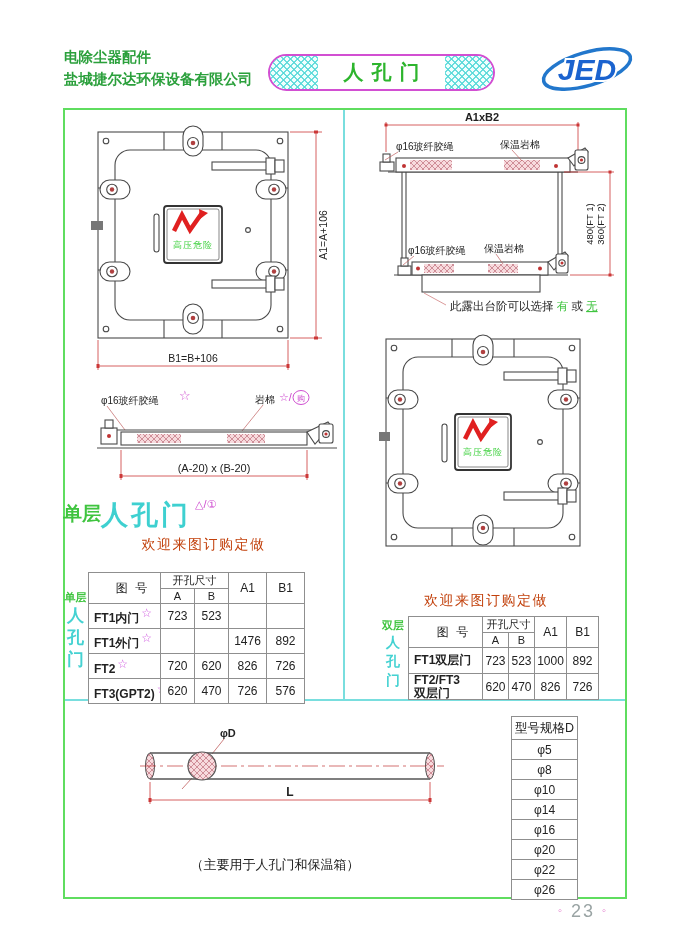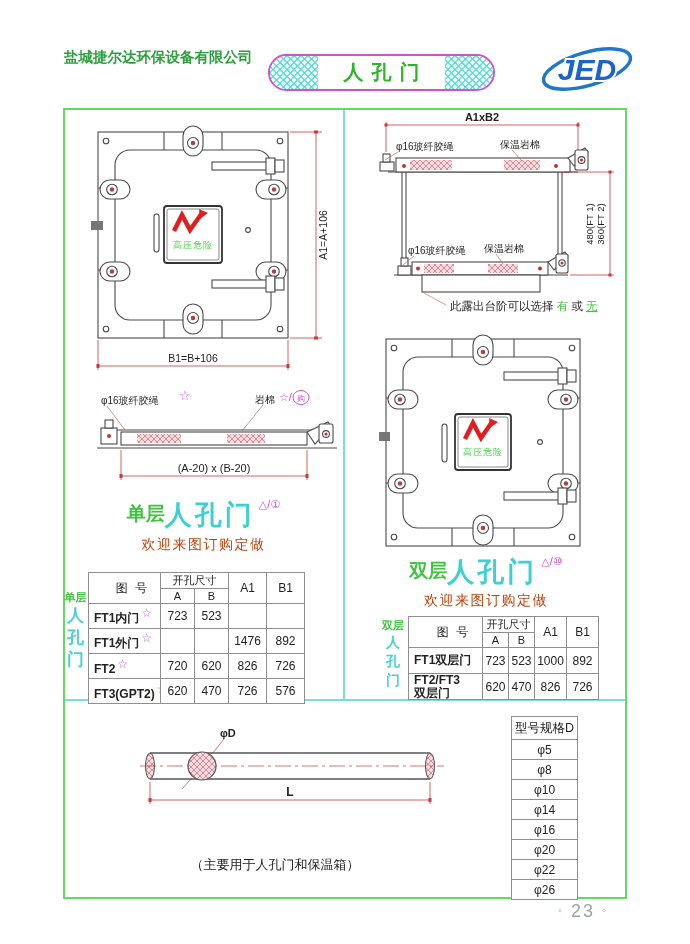--- a/index.html
+++ b/index.html
@@ -15,21 +15,21 @@
   .hatch-cyan{width:48px;height:100%;background-color:#effffe;
       background-image:repeating-linear-gradient(45deg,rgba(84,216,216,.85) 0 1.5px,transparent 1.5px 5px),
                        repeating-linear-gradient(-45deg,rgba(84,216,216,.85) 0 1.5px,transparent 1.5px 5px);}
   .badge-center{flex:1;display:flex;align-items:center;justify-content:center;
       color:#2db52d;font-size:20px;font-weight:bold;letter-spacing:8px;padding-left:8px;}
   
   .frame{left:63px;top:108px;width:564px;height:791px;border:2px solid #5fdd5f;box-sizing:border-box;}
   .div-v{left:343px;top:110px;width:2px;height:590px;background:#79dede;}
   .div-h{left:65px;top:699px;width:560px;height:2px;background:#79dede;}
   
-  .title-block{text-align:center;white-space:nowrap;}
+  .title-block{text-align:left;white-space:nowrap;}
   .t-prefix{color:#3fc43f;font-size:19px;font-weight:bold;vertical-align:4px;}
   .t-main{color:#3ed0d0;font-size:27px;font-weight:bold;letter-spacing:3px;}
   .t-mark{color:#cf4fd0;font-size:11px;vertical-align:16px;margin-left:4px;}
   .subtitle{text-align:center;font-size:14px;color:#c2410c;letter-spacing:1.5px;}
   
   .side-label{text-align:center;}
   .sl-top{color:#3fc43f;font-size:11px;font-weight:bold;}
   .sl-ch{color:#45d2d2;font-size:17px;font-weight:bold;line-height:1.3;}
   .sl-ch.small{font-size:14px;line-height:1.35;}
   
@@ -46,20 +46,21 @@
   
   .footer{left:558px;top:901px;font-size:18px;color:#9aa4a4;letter-spacing:2px;}
   .footer .pdot{color:#e070c8;font-size:11px;vertical-align:3px;}
 </style>
 </head>
 <body>
 
 <div id="page">
 
   <div class="abs company">
+    <div>电除尘器配件</div>
     <div>盐城捷尔达环保设备有限公司</div>
   </div>
 
   <div class="abs badge">
     <div class="hatch-cyan"></div>
     <div class="badge-center">人孔门</div>
     <div class="hatch-cyan"></div>
   </div>
 
   <svg class="abs" style="left:536px;top:36px" width="102" height="64" viewBox="0 0 102 64">
@@ -329,23 +330,20 @@
     <tr class="drow">
       <td class="name-cell"><span>FT3(GPT2)</span><span class="star">☆</span></td>
       <td>620</td>
       <td>470</td>
       <td>726</td>
       <td>576</td>
     </tr>
   </tbody>
     </table>
 
-  <div class="abs title-block" style="left:345px;top:554px;width:282px">
-    <span class="t-prefix">双层</span><span class="t-main">人孔门</span><sup class="t-mark">△/⑩</sup>
-  </div>
   <div class="abs subtitle" style="left:345px;top:592px;width:282px">欢迎来图订购定做</div>
 
   <div class="abs side-label" style="left:380px;top:618px;width:26px">
     <div class="sl-top">双层</div>
     <div class="sl-ch small">人</div>
     <div class="sl-ch small">孔</div>
     <div class="sl-ch small">门</div>
   </div>
 
   <table class="dim-table" style="left:408px;top:616px;width:190px">

